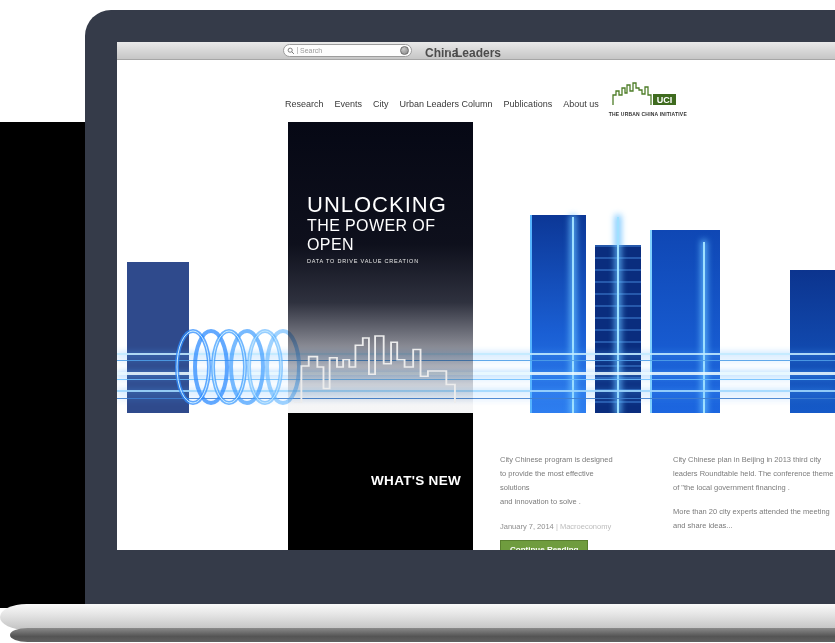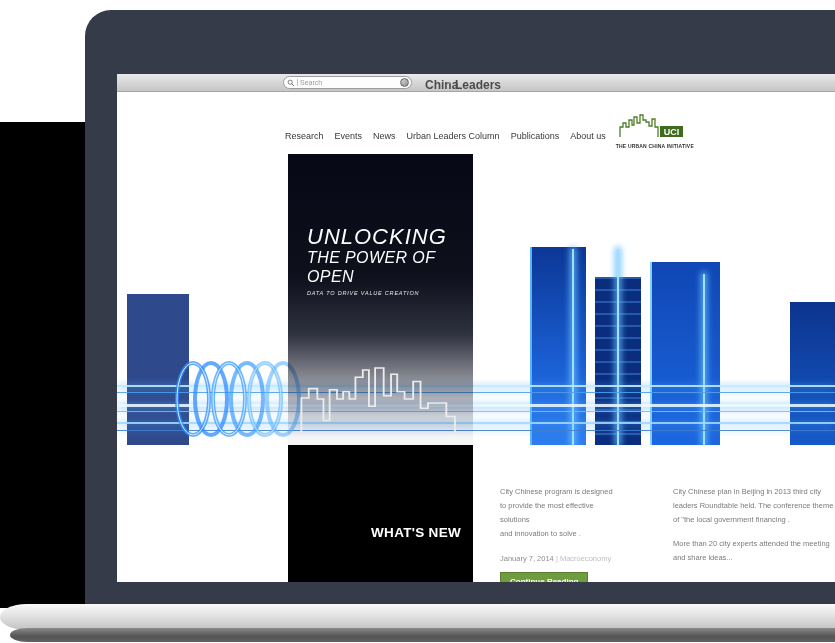--- a/index.html
+++ b/index.html
@@ -7,21 +7,21 @@
   .stage{position:relative;width:835px;height:643px;overflow:hidden;background:#fff;}
 
   
   .left-bleed{position:absolute;left:0;top:122px;width:95px;height:486px;background:#000;}
 
   
   .laptop{position:absolute;left:85px;top:10px;width:750px;height:598px;
     background:#353b49;border-radius:26px 0 0 0;}
 
   
-  .screen{position:absolute;left:117px;top:42px;width:718px;height:508px;background:#fff;overflow:hidden;margin-top:32px;}
+  .screen{position:absolute;left:117px;top:42px;width:718px;height:508px;background:#fff;overflow:hidden;}
 
   
   .browser-bar{position:absolute;left:0;top:0;width:100%;height:18px;
     background:linear-gradient(180deg,#e9e9e9 0%,#d7d7d7 50%,#c6c6c6 100%);
     border-bottom:1px solid #a6a6a6;}
   .search-pill{position:absolute;left:166px;top:2px;width:129px;height:13px;border-radius:8px;
     background:#fdfdfd;border:1px solid #9c9c9c;display:flex;align-items:center;padding:0 3px;}
   .search-pill svg{flex:0 0 auto;}
   .pill-divider{width:1px;height:7px;background:#c2c2c2;margin:0 2px 0 2px;}
   .search-input{border:none;outline:none;background:transparent;font-size:7px;color:#555;width:85px;height:11px;padding:0;}
@@ -62,27 +62,27 @@
       linear-gradient(#e6f8ff,#e6f8ff) 0 27px/100% 3px no-repeat,
       linear-gradient(#6fc0ff,#6fc0ff) 0 34px/100% 1px no-repeat,
       linear-gradient(#9fd8ff,#9fd8ff) 0 45px/100% 2px no-repeat,
       linear-gradient(#3f7fd0,#3f7fd0) 0 53px/100% 1px no-repeat;
     filter:drop-shadow(0 0 3px rgba(80,170,255,.8));}
   .rings{position:absolute;left:58px;top:203px;}
 
   
   .hero-panel{position:absolute;left:171px;top:80px;width:185px;height:291px;
     background:linear-gradient(180deg,rgba(1,3,16,.98) 0%,rgba(1,3,16,.95) 42%,rgba(1,4,20,.82) 62%,rgba(2,6,28,.4) 80%,rgba(2,6,28,.04) 97%);}
-  .hero-copy{padding:72px 0 0 19px;color:#fff;font-style:italic;}
+  .hero-copy{padding:72px 0 0 19px;color:#fff;}
   .hero-title1{font-size:22px;letter-spacing:1px;line-height:1;}
   .hero-title2{font-size:16px;letter-spacing:.4px;line-height:1.2;}
   .hero-sub{font-size:5.5px;letter-spacing:.8px;margin-top:4px;color:#e8e8e8;}
   .panel-skyline{position:absolute;left:6px;top:213px;}
   .black-panel{position:absolute;left:171px;top:371px;width:185px;height:159px;background:#000;}
-  .whats-new{position:absolute;right:12px;top:80px;color:#fff;font-size:13.5px;font-weight:bold;letter-spacing:.3px;}
+  .whats-new{position:absolute;right:12px;top:60px;color:#fff;font-size:13.5px;font-weight:bold;letter-spacing:.3px;}
 
   
   .article{position:absolute;top:395px;}
   .article-1{left:383px;width:157px;}
   .article-2{left:556px;width:162px;}
   .art-title{font-size:10.5px;line-height:15px;font-weight:bold;color:#4e7d28;cursor:pointer;}
   .art-body{margin-top:16px;font-size:7.5px;line-height:14px;color:#7b7b7b;white-space:pre-line;}
   .art-body2{margin-top:10px;font-size:7.5px;line-height:14px;color:#7b7b7b;}
   .art-date{margin-top:13px;font-size:7.5px;color:#8e8e8e;}
   .art-date .sep,.art-date .cat{color:#bdbdbd;}
@@ -120,21 +120,21 @@
       </div>
       <span class="lang lang-china">China</span>
       <span class="lang-dot"></span>
       <span class="lang lang-english">Leaders</span>
     </div>
 
     <div class="site-header">
       <div class="nav">
         <span>Research</span>
         <span>Events</span>
-        <span>News</span>
+        <span>City</span>
         <span>Urban Leaders Column</span>
         <span>Publications</span>
         <span>About us</span>
       </div>
       <div class="logo">
         <svg width="66" height="25" viewBox="0 0 66 25">
           <path d="M1 24 V14 h3 V10 h3 v4 h3 V7 h3 v5 h2 V4 h3 v6 h3 V2 h3 v5 h3 V9 h3 v4 h3 V6 h3 v8 h3 v10" fill="none" stroke="#4e7d28" stroke-width="1.3"></path>
           <rect x="41" y="13" width="23" height="11" fill="#3f6b1f"></rect>
           <text x="52.5" y="22" font-size="9" font-weight="bold" fill="#ffffff" text-anchor="middle" font-family="Liberation Serif, serif">UCI</text>
         </svg>

